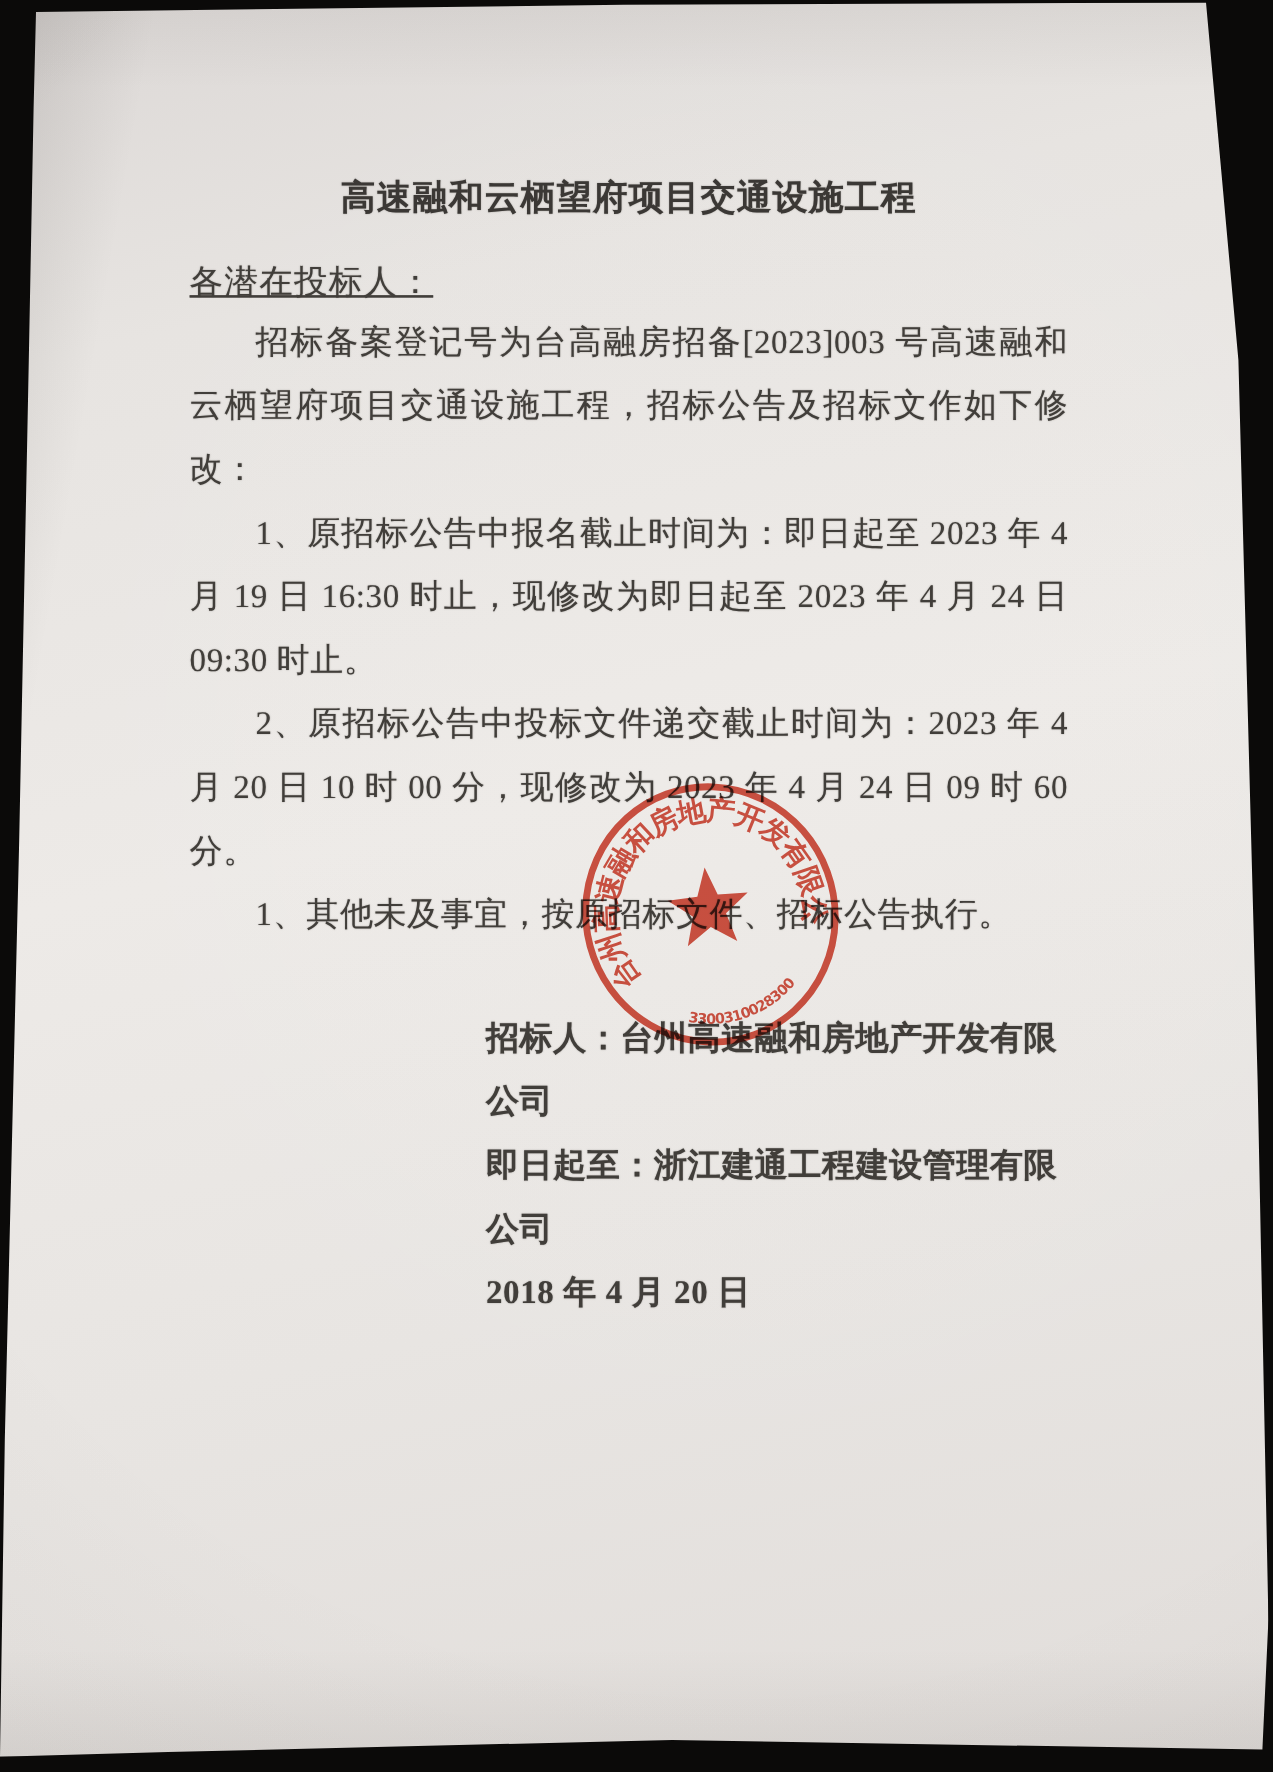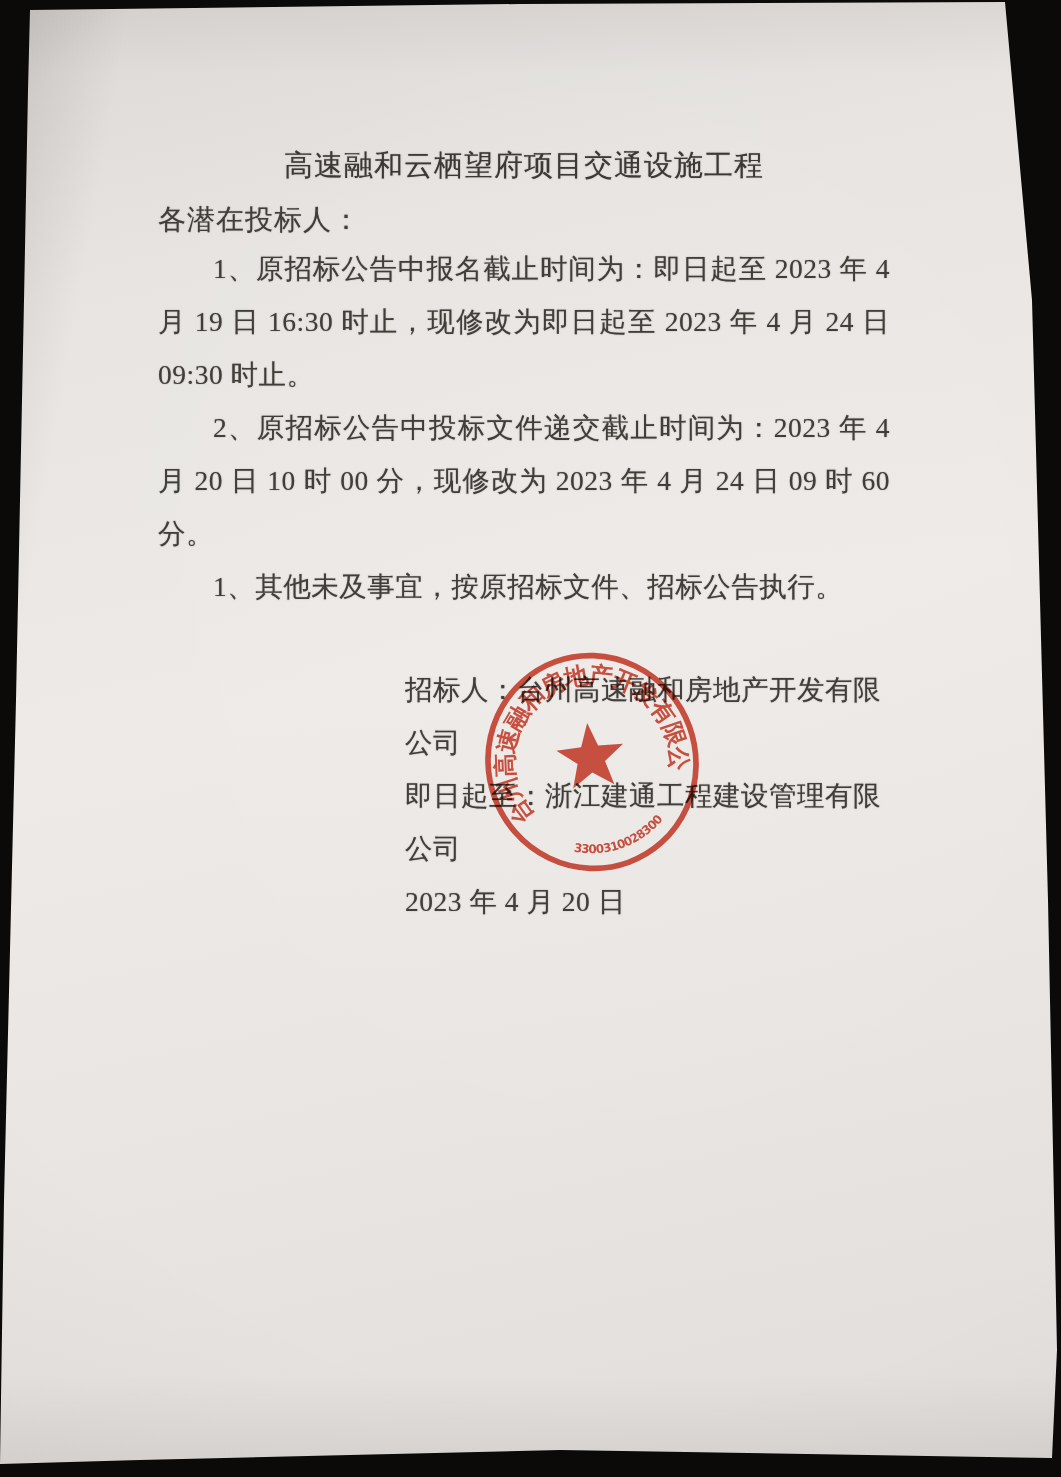--- a/index.html
+++ b/index.html
@@ -42,47 +42,49 @@
     position: absolute;
     left: 158px;
     top: 146px;
     width: 732px;
     color: #413e3a;
     text-shadow: 0 0 1.2px rgba(70,65,60,0.55);
   }
   .title {
     text-align: center;
     font-size: 29px;
-    font-weight: 400;
+    font-weight: 700;
     line-height: 38px;
     letter-spacing: 1px;
     color: #3b3835;
   }
   .title.t2 { margin-top: 20px; }
   .salutation {
-    margin-top: 14px;
+    margin-top: 30px;
     font-size: 28px;
     line-height: 44px;
     letter-spacing: 1px;
+    text-decoration: underline;
   }
   .para {
     margin: 0;
     font-size: 27.5px;
     line-height: 53px;
     text-align: justify;
     text-align-last: left;
     text-indent: 2em;
     letter-spacing: 0.5px;
   }
   .sig {
     margin-top: 50px;
     margin-left: 247px;
     font-size: 27.5px;
     line-height: 53px;
     letter-spacing: 0.5px;
+    font-weight: bold;
   }
   .seal {
     position: absolute;
     left: 478px;
     top: 648px;
     width: 228px;
     height: 228px;
     transform: rotate(-20deg);
     opacity: 0.86;
     mix-blend-mode: multiply;
@@ -108,33 +110,34 @@
 
 <div class="photo">
   <div class="paper">
     <div class="vignette"></div>
 
     <div class="doc">
       <div class="title t1">高速融和云栖望府项目交通设施工程</div>
 
       <div class="salutation">各潜在投标人：</div>
 
+      <p class="para">招标备案登记号为台高融房招备[2023]003 号高速融和云栖望府项目交通设施工程，招标公告及招标文作如下修改：</p>
 
       <p class="para">1、原招标公告中报名截止时间为：即日起至 2023 年 4 月 19 日 16:30 时止，现修改为即日起至 2023 年 4 月 24 日 09:30 时止。</p>
       <p class="para">2、原招标公告中投标文件递交截止时间为：2023 年 4 月 20 日 10 时 00 分，现修改为 2023 年 4 月 24 日 09 时 60 分。</p>
       <p class="para">1、其他未及事宜，按原招标文件、招标公告执行。</p>
 
       <div class="sig">
         <div class="sig-line">
           <span>招标人：</span><span>台州高速融和房地产开发有限公司</span>
         </div>
         <div class="sig-line">
           <span>即日起至：</span><span>浙江建通工程建设管理有限公司</span>
         </div>
-        <div class="sig-line">2023 年 4 月 20 日</div>
+        <div class="sig-line">2018 年 4 月 20 日</div>
       </div>
     </div>
 
     <div class="seal">
       <svg viewBox="0 0 220 220" width="228" height="228">
         <defs>
           <path id="arcTop" d="M 41.1 142.1 A 76 76 0 1 1 178.9 142.1" fill="none"></path>
           <path id="arcBottom" d="M 57.1 180.3 A 88 88 0 0 0 162.9 180.3" fill="none"></path>
         </defs>
         <ellipse cx="110" cy="110" rx="100" ry="103" fill="none" stroke="#d03a27" stroke-width="5.5"></ellipse>

